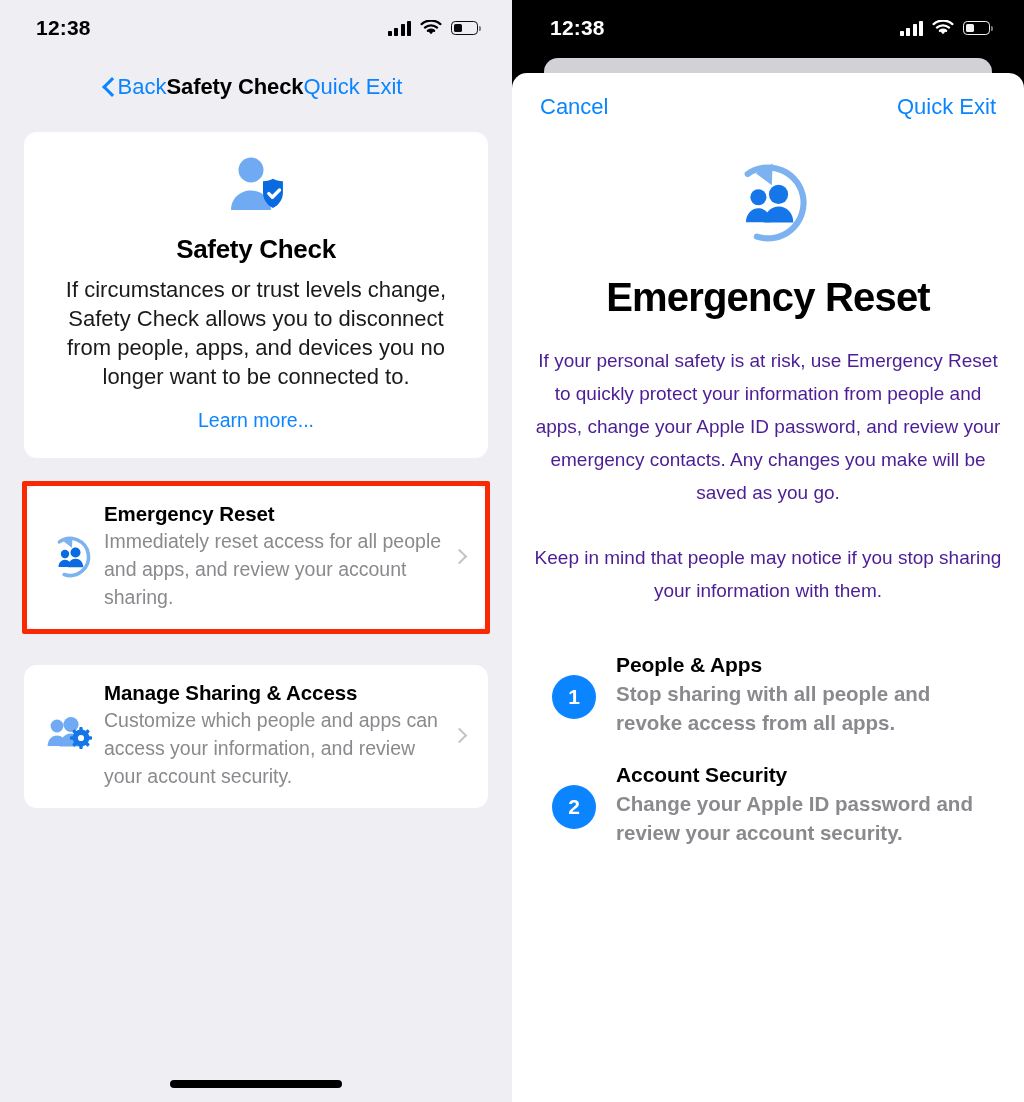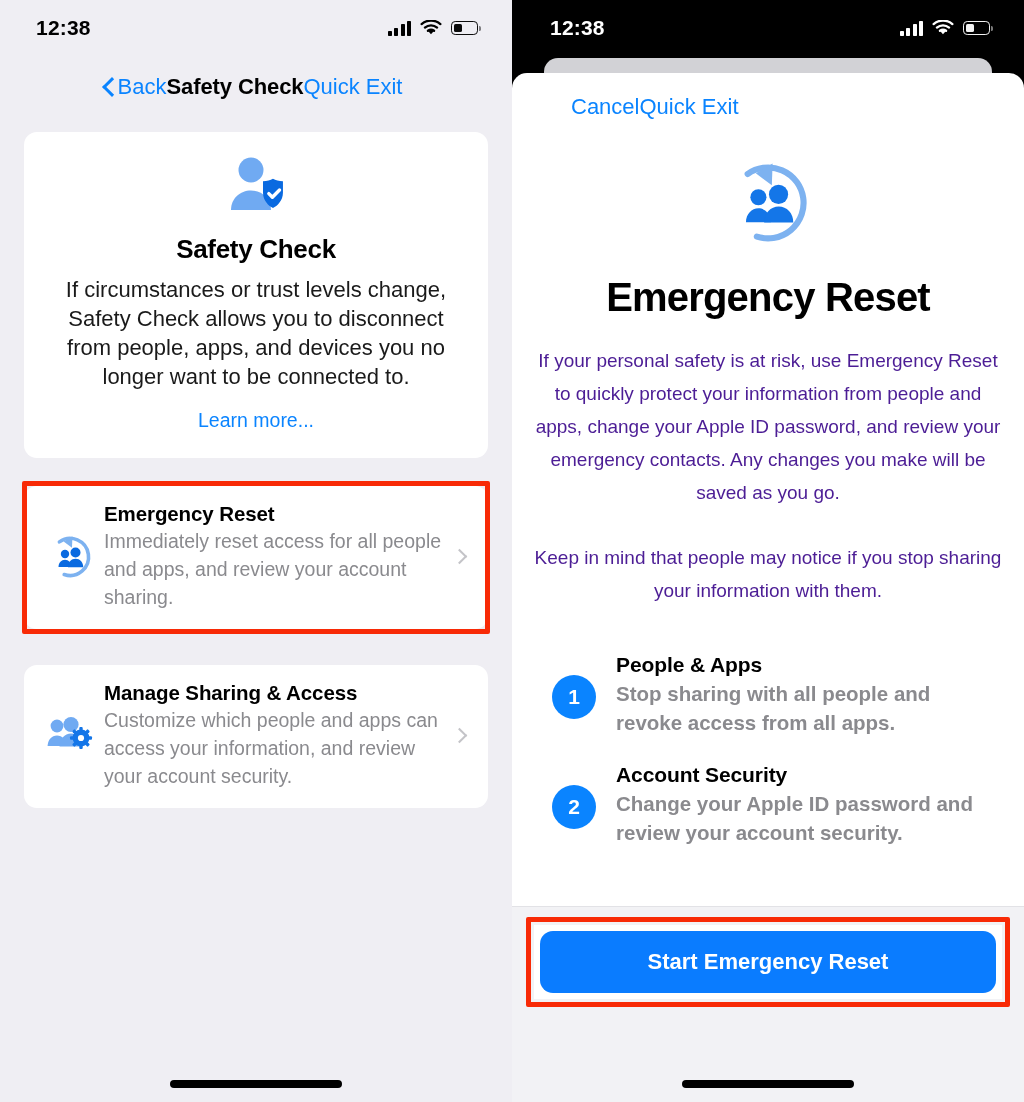--- a/index.html
+++ b/index.html
@@ -100,21 +100,21 @@
 
   .sheet-back {
     position: absolute; top: 58px; left: 32px; right: 32px; height: 40px;
     background: #d2d2d6; border-radius: 14px 14px 0 0;
   }
   .sheet {
     position: absolute; top: 73px; left: 0; right: 0; bottom: 0;
     background: #ffffff; border-radius: 15px 15px 0 0;
     display: flex; flex-direction: column;
   }
-  .sheet-nav { height: 62px; display:flex; align-items:center; justify-content: flex-start; padding: 6px 28px 0 28px; margin-left: 31px; }
+  .sheet-nav { height: 62px; display:flex; align-items:center; justify-content: space-between; padding: 6px 28px 0 28px; }
   .sheet-body { flex: 1; padding: 22px 22px 0 22px; overflow: hidden; }
 
   .r-hero { text-align: center; }
   .r-hero h1 { font-size: 40px; font-weight: bold; margin: 22px 0 0; letter-spacing: -.8px; }
   .r-para { font-size: 19px; line-height: 33px; color: #4c1d95; text-align: center; margin-top: 24px; }
   .r-para2 { margin-top: 32px; }
 
   .steps { margin-top: 46px; padding: 0 14px 0 18px; }
   .step { display: flex; align-items: flex-start; margin-bottom: 26px; }
   .step-num {
@@ -311,25 +311,16 @@
           <div class="step">
             <div class="step-num">2</div>
             <div class="step-text">
               <div class="step-title">Account Security</div>
               <div class="step-desc">Change your Apple ID password and review your account security.</div>
             </div>
           </div>
         </div>
       </div>
 
-      <div class="sheet-footer">
-        <div class="hl-red">
-          <div class="hl-box" style="left:-8px; top:-8px; right:-8px; bottom:-8px;"></div>
-          <div class="cta-wrap">
-            <button class="cta">Start Emergency Reset</button>
-          </div>
-        </div>
-        <div class="home-ind"></div>
-      </div>
     </div>
   </div>
 
 </div>
 
 </body></html>

